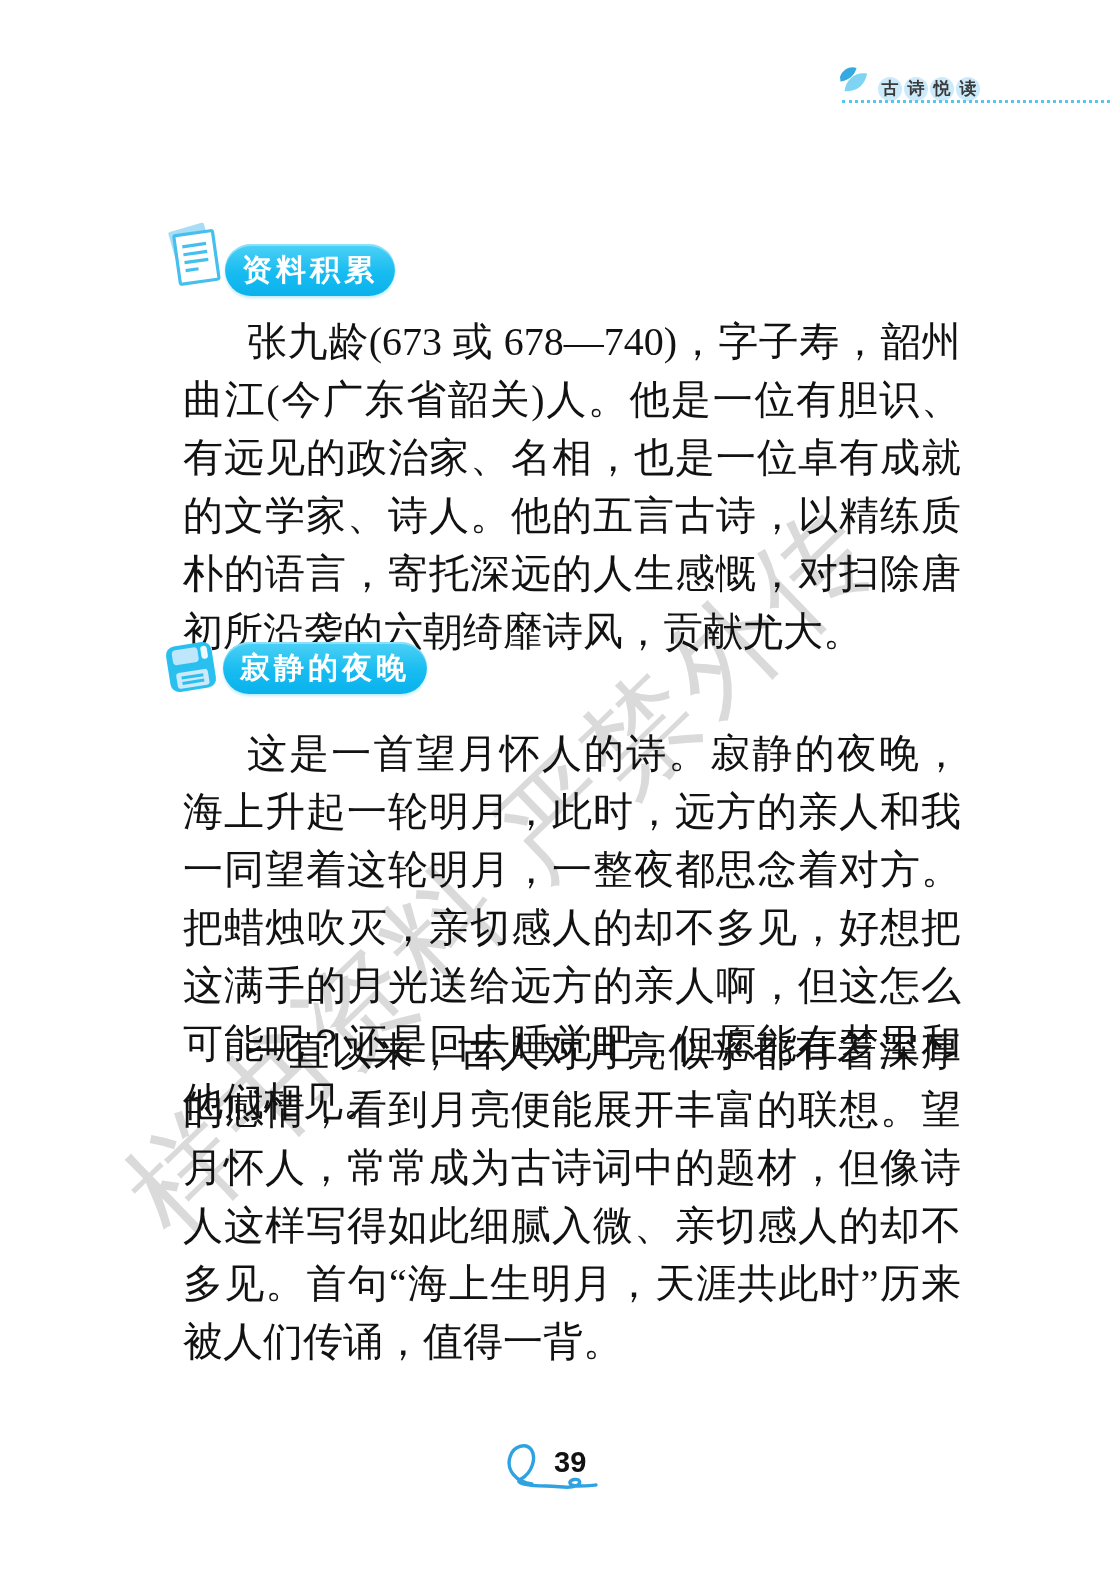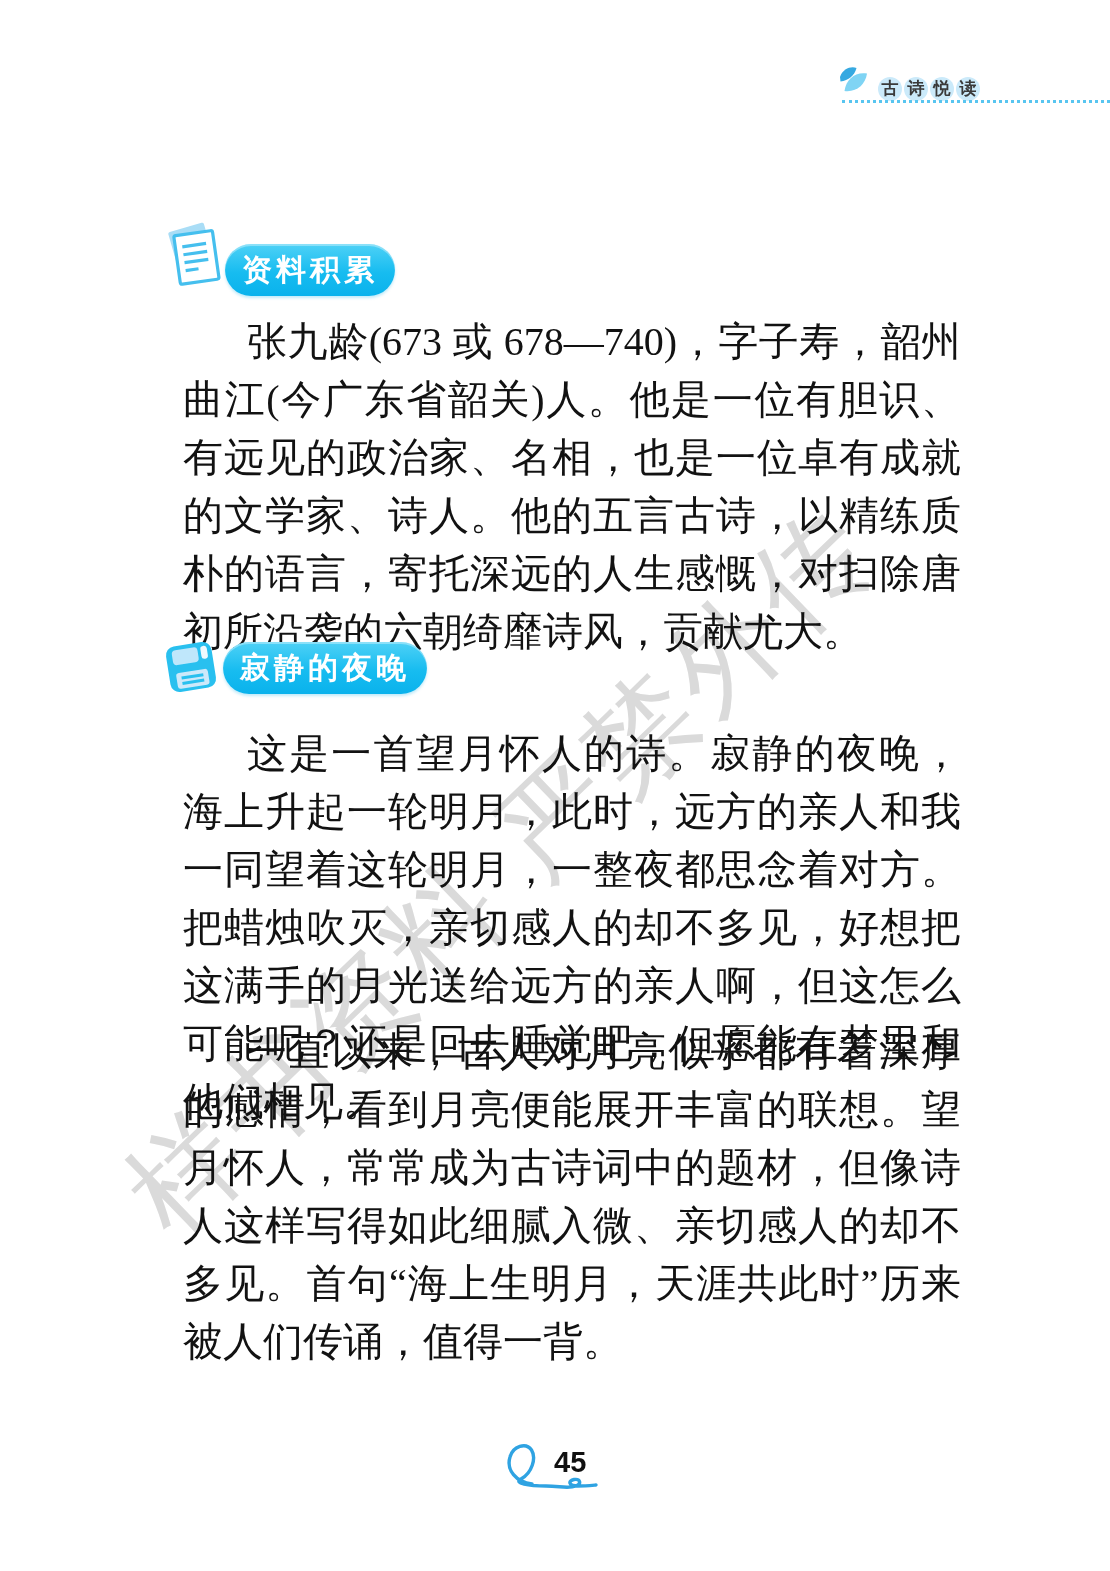--- a/index.html
+++ b/index.html
@@ -99,15 +99,15 @@
     </g>
   </svg>
   <div class="badge-pill" style="left:223px;top:642px;">寂静的夜晚</div>
 
   <p class="para" id="para2">这是一首望月怀人的诗。寂静的夜晚，海上升起一轮明月，此时，远方的亲人和我一同望着这轮明月，一整夜都思念着对方。把蜡烛吹灭，亲切感人的却不多见，好想把这满手的月光送给远方的亲人啊，但这怎么可能呢？还是回去睡觉吧，但愿能在梦里和他们相见。</p>
   <p class="para" id="para3">一直以来，古人对月亮似乎都有着深厚的感情，看到月亮便能展开丰富的联想。望月怀人，常常成为古诗词中的题材，但像诗人这样写得如此细腻入微、亲切感人的却不多见。首句“海上生明月，天涯共此时”历来被人们传诵，值得一背。</p>
 
   <svg class="footer-swirl" viewBox="0 0 105 55">
     <path d="M34 46 C18 44, 8 32, 12 19 C15 8, 28 4, 33.5 12 C38.5 20, 34 35, 23 41 C15 45.5, 31 48, 48 48 C62 48, 70 51, 78 48 C84 45.5, 82 40.5, 76 41.5 C70 42.5, 70 48, 80 48 C86.5 48, 92 47.5, 98 47" stroke="#2fa3e2" stroke-width="3.4" fill="none" stroke-linecap="round"></path>
   </svg>
-  <div class="page-number">45</div>
+  <div class="page-number">39</div>
 
 </div>
 
 </body></html>

